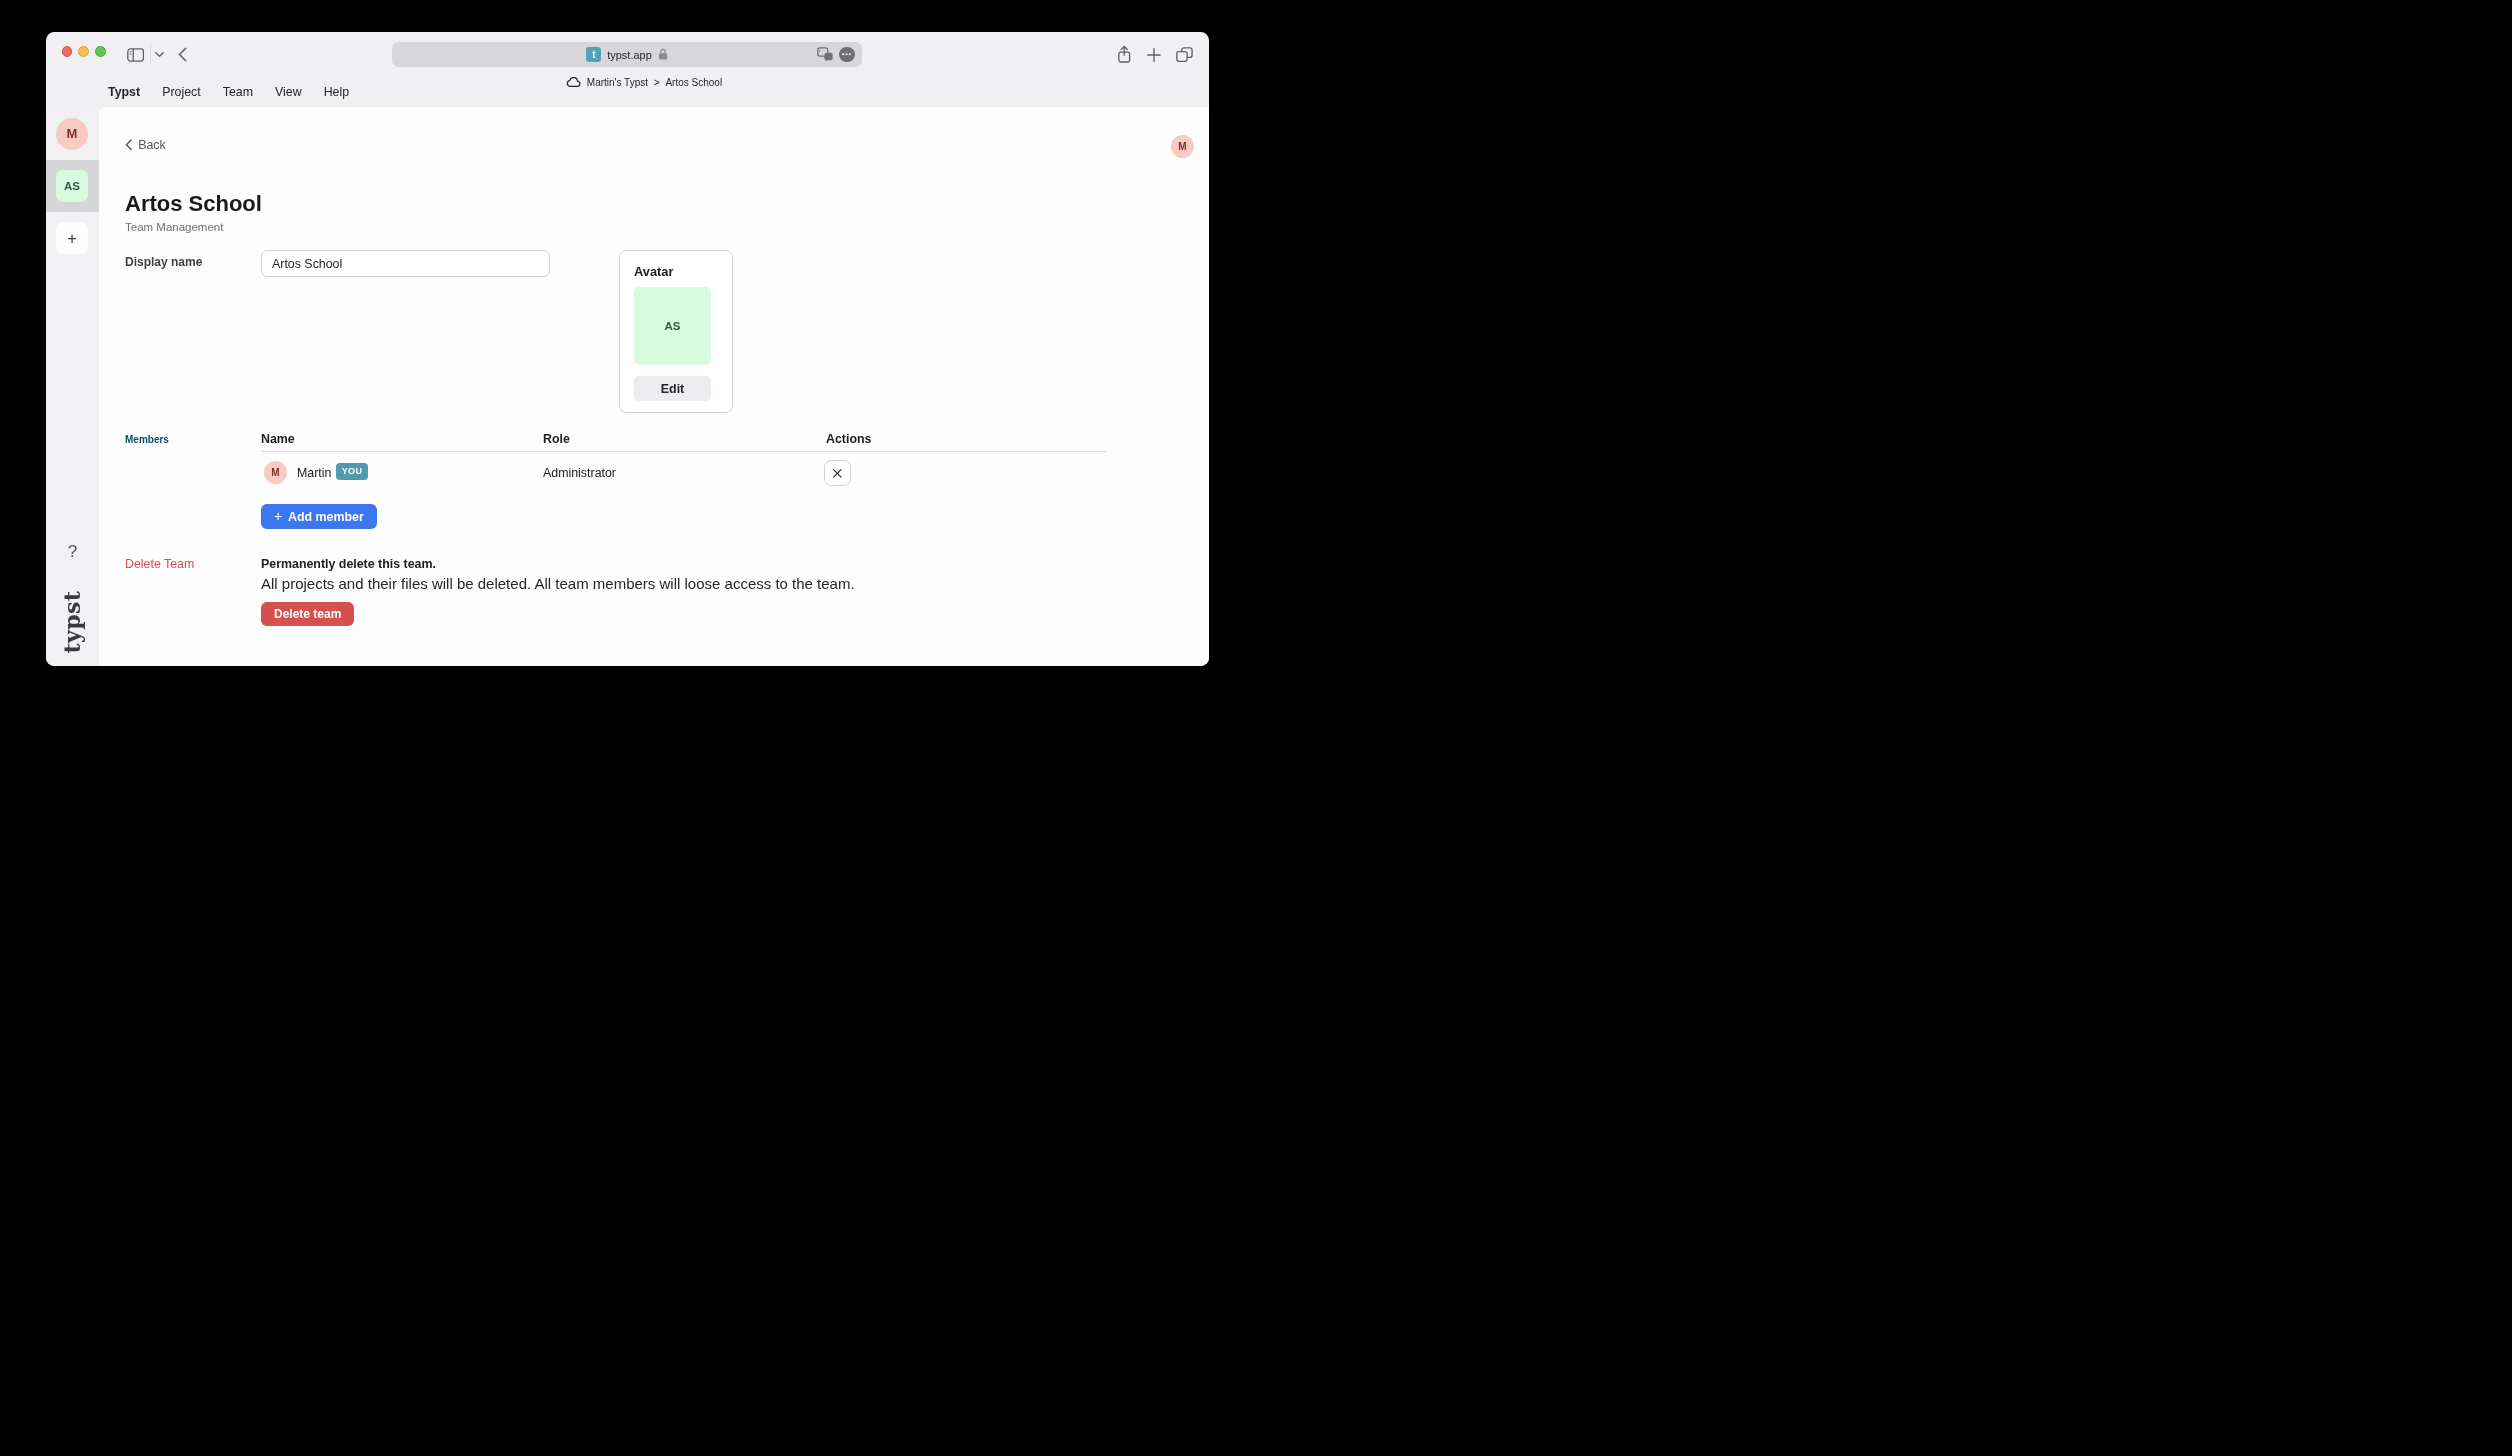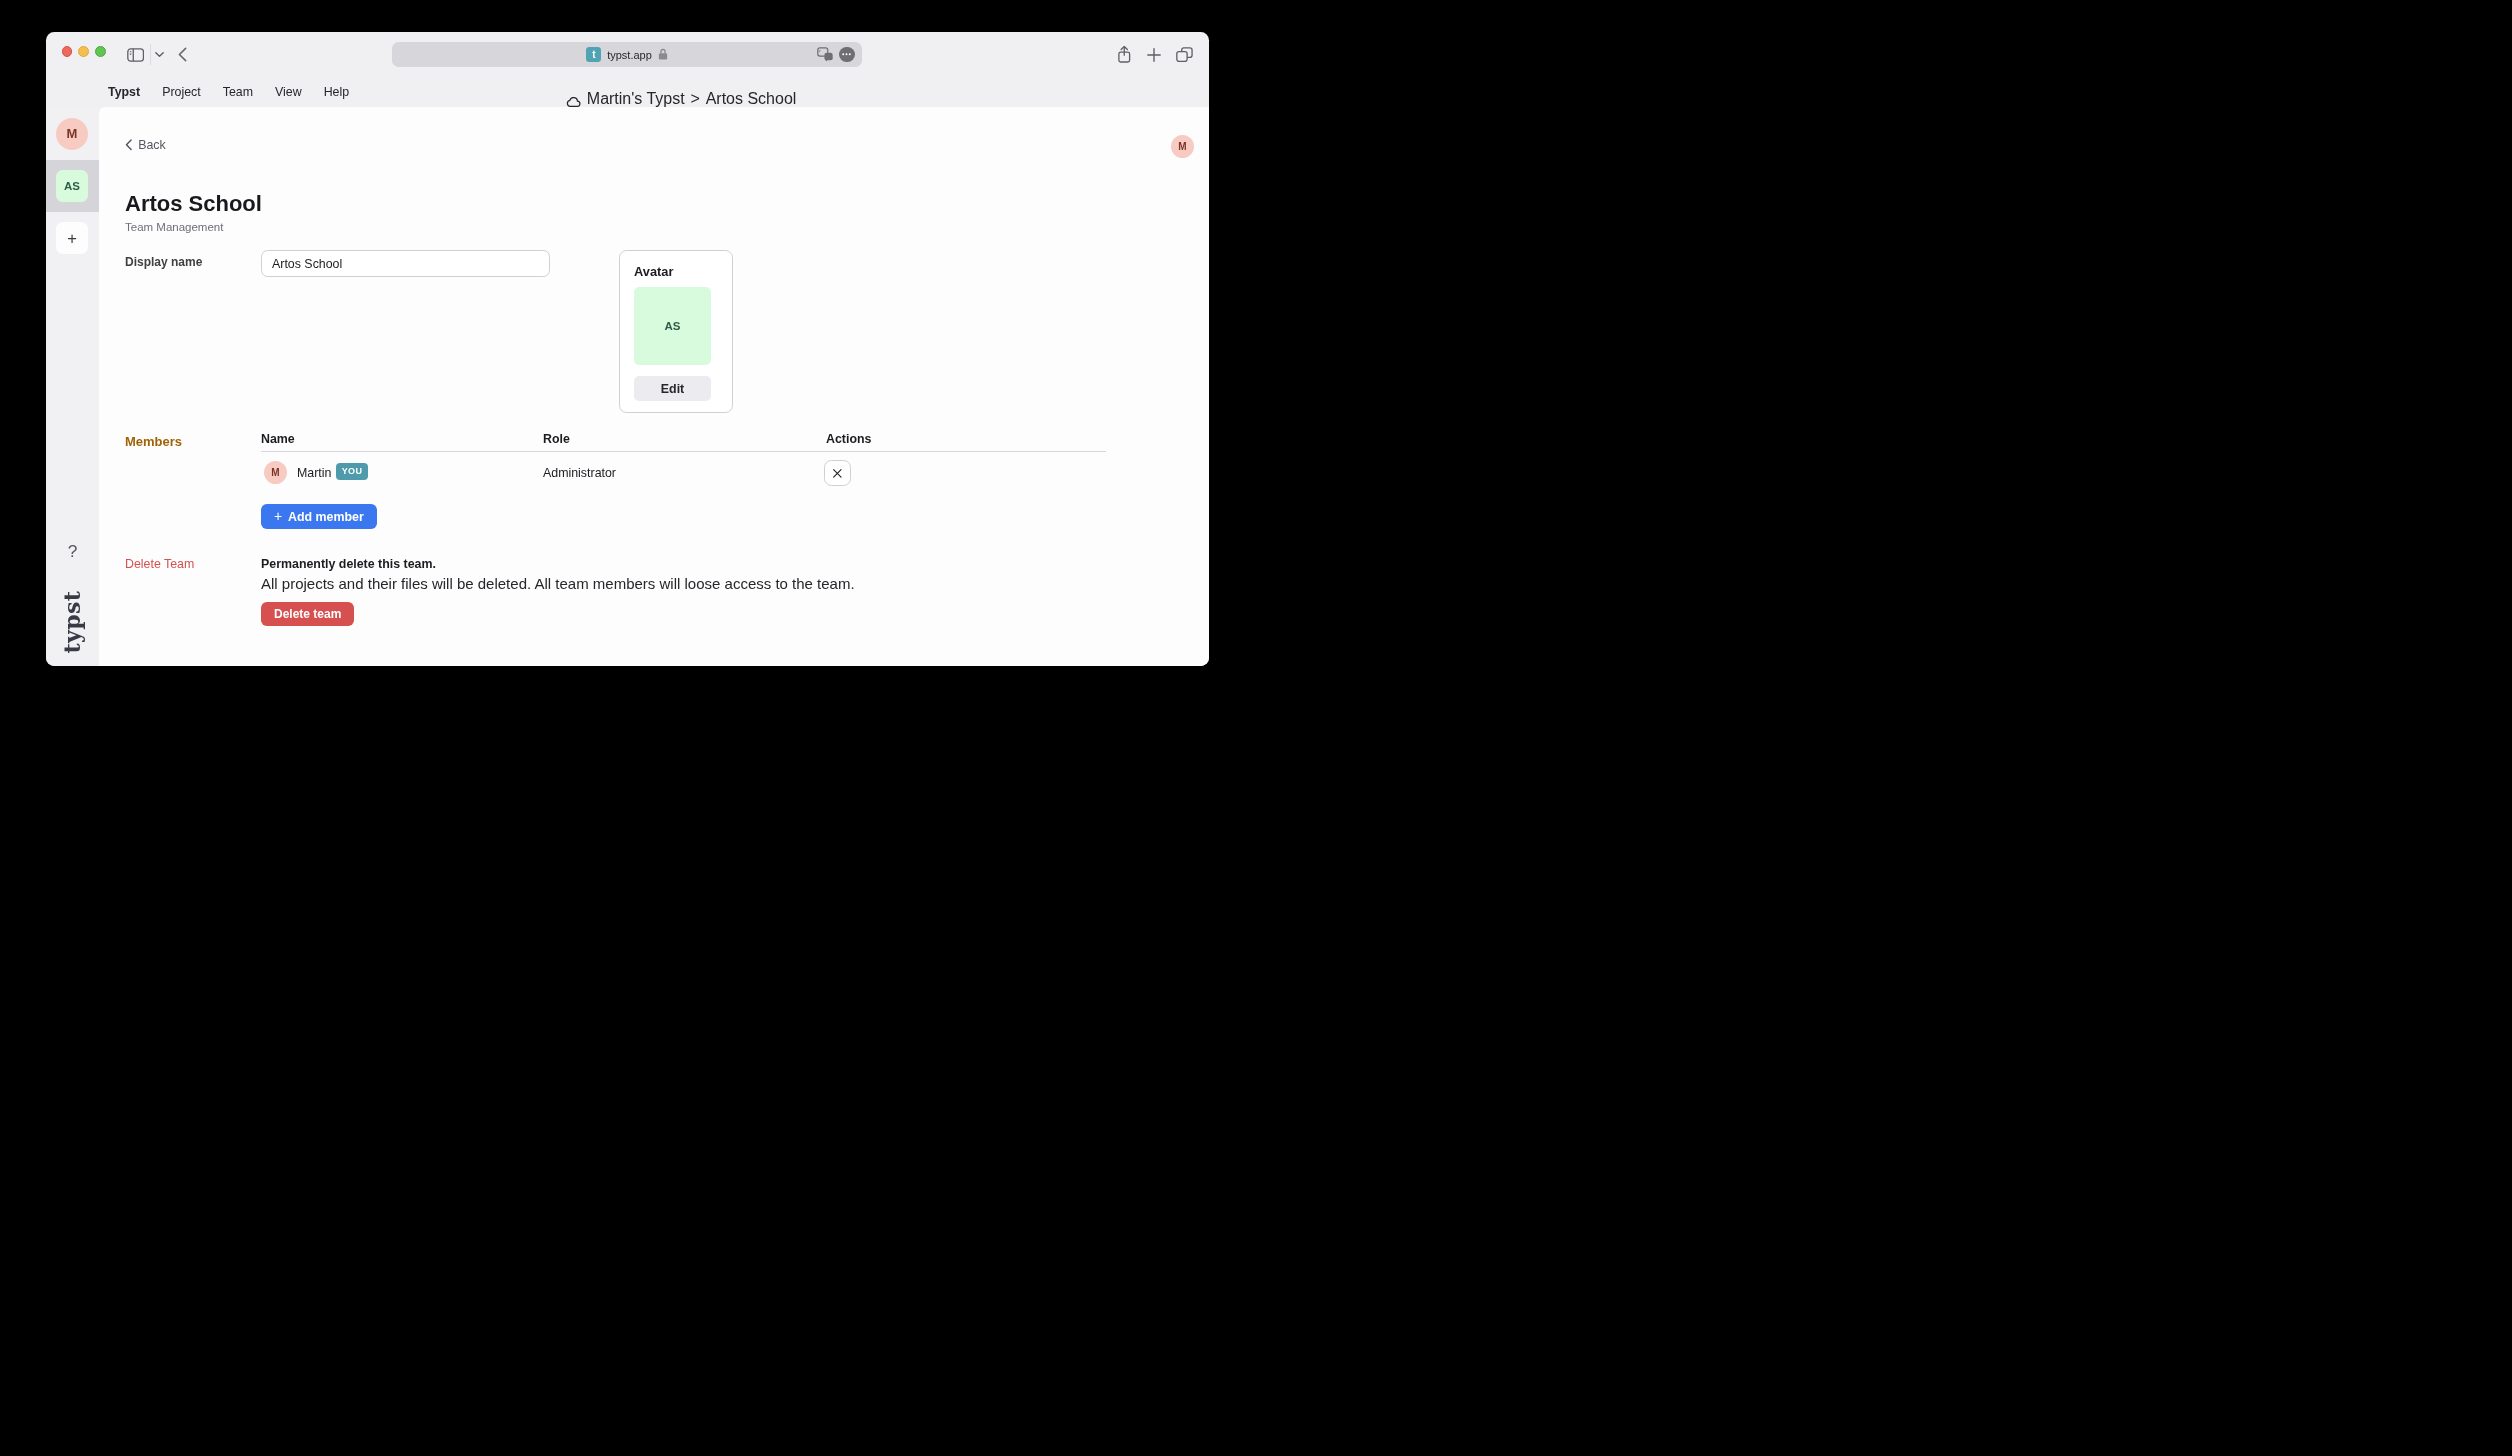--- a/index.html
+++ b/index.html
@@ -20,22 +20,22 @@
   .favicon{width:15px;height:15px;border-radius:3.3px;background:#4fa3b3;color:#fff;font-weight:bold;
            font-size:10px;display:flex;align-items:center;justify-content:center;}
   .url-text{font-size:11px;color:#28282c;}
   .url-right{position:absolute;right:7.4px;top:0;height:25px;display:flex;align-items:center;gap:5px;}
   .more-circle{width:15.7px;height:15.7px;border-radius:50%;background:#6e6e73;display:flex;align-items:center;justify-content:center;}
   
   .menurow{position:absolute;top:45px;left:0;right:0;height:30.5px;display:flex;align-items:center;
            padding-left:62px;gap:22px;font-size:12.4px;color:#26262b;}
   .menu-item{cursor:default;}
   .menu-item.first{font-weight:bold;}
-  .breadcrumb{position:absolute;left:520px;top:0;height:30.5px;display:flex;align-items:flex-end;gap:5.8px;
-              font-size:16px;color:#26262b;}
+  .breadcrumb{position:absolute;left:520px;top:0;height:30.5px;display:flex;align-items:flex-start;gap:5.8px;
+              font-size:10px;color:#26262b;}
   
   .sidebar{position:absolute;top:75px;left:0;bottom:0;width:53px;background:#f1f1f4;}
   .sb-avatar-m{position:absolute;left:10px;top:10.7px;width:32px;height:32px;border-radius:50%;
                background:var(--avatar-pink-bg,#f7cbc2);color:var(--avatar-pink-text,#7b3328);
                font-weight:bold;font-size:13px;display:flex;align-items:center;justify-content:center;}
   .sb-selected{position:absolute;left:0;top:53px;width:53px;height:52px;background:#d4d4d9;}
   .sb-avatar-as{position:absolute;left:10px;top:10px;width:32px;height:32px;border-radius:6.6px;
                 background:var(--avatar-green-bg,#d9fbdd);color:var(--avatar-green-text,#2f5d49);
                 font-weight:bold;font-size:11.5px;display:flex;align-items:center;justify-content:center;}
   .sb-add{position:absolute;left:10px;top:115px;width:32px;height:32px;border-radius:6.6px;background:#fdfdfd;
@@ -57,21 +57,21 @@
               border-radius:6.6px;background:#fff;font-size:12.4px;color:#1c1c21;padding:0 10px;outline:none;}
   .avatar-card{position:absolute;left:520px;top:143px;width:114px;height:163px;border:0.8px solid #cfd0d6;
                border-radius:7.4px;background:#fff;}
   .avatar-card .card-title{position:absolute;left:14px;top:13px;font-size:12.8px;font-weight:bold;color:#1c1c21;}
   .avatar-card .card-square{position:absolute;left:14px;top:36px;width:77px;height:78px;border-radius:5px;
                background:var(--avatar-green-bg,#d9fbdd);color:var(--avatar-green-text,#2f5d49);
                font-weight:bold;font-size:11.5px;display:flex;align-items:center;justify-content:center;}
   .avatar-card .card-edit{position:absolute;left:14px;top:125px;width:77px;height:25px;border-radius:5px;
                background:#ececf0;border:none;font-size:12.4px;font-weight:bold;color:#26262b;
                display:flex;align-items:center;justify-content:center;cursor:default;}
-  .members-label{position:absolute;left:26px;top:327px;font-size:13px;font-weight:bold;color:#a16207;}
+  .members-label{position:absolute;left:26px;top:327px;font-size:10px;font-weight:bold;color:#0c4a6e;}
   .col-h{position:absolute;top:325px;font-size:12.4px;font-weight:bold;color:#1c1c21;}
   .col-name{left:162px;} .col-role{left:444px;} .col-actions{left:727px;}
   .table-line{position:absolute;left:162px;top:344px;width:845px;height:0.8px;background:#d6d6db;}
   .row-avatar{position:absolute;left:165px;top:354px;width:23px;height:23px;border-radius:50%;
               background:var(--avatar-pink-bg,#f7cbc2);color:var(--avatar-pink-text,#7b3328);
               font-weight:bold;font-size:10px;display:flex;align-items:center;justify-content:center;}
   .row-name{position:absolute;left:198px;top:359px;font-size:12.4px;color:#1c1c21;}
   .you-badge{position:absolute;left:237px;top:356px;background:var(--badge-teal,#4f9aab);color:#fff;
              font-size:9px;font-weight:bold;letter-spacing:0.3px;border-radius:4.1px;padding:3.3px 5.8px;}
   .row-role{position:absolute;left:444px;top:359px;font-size:12.4px;color:#1c1c21;}

